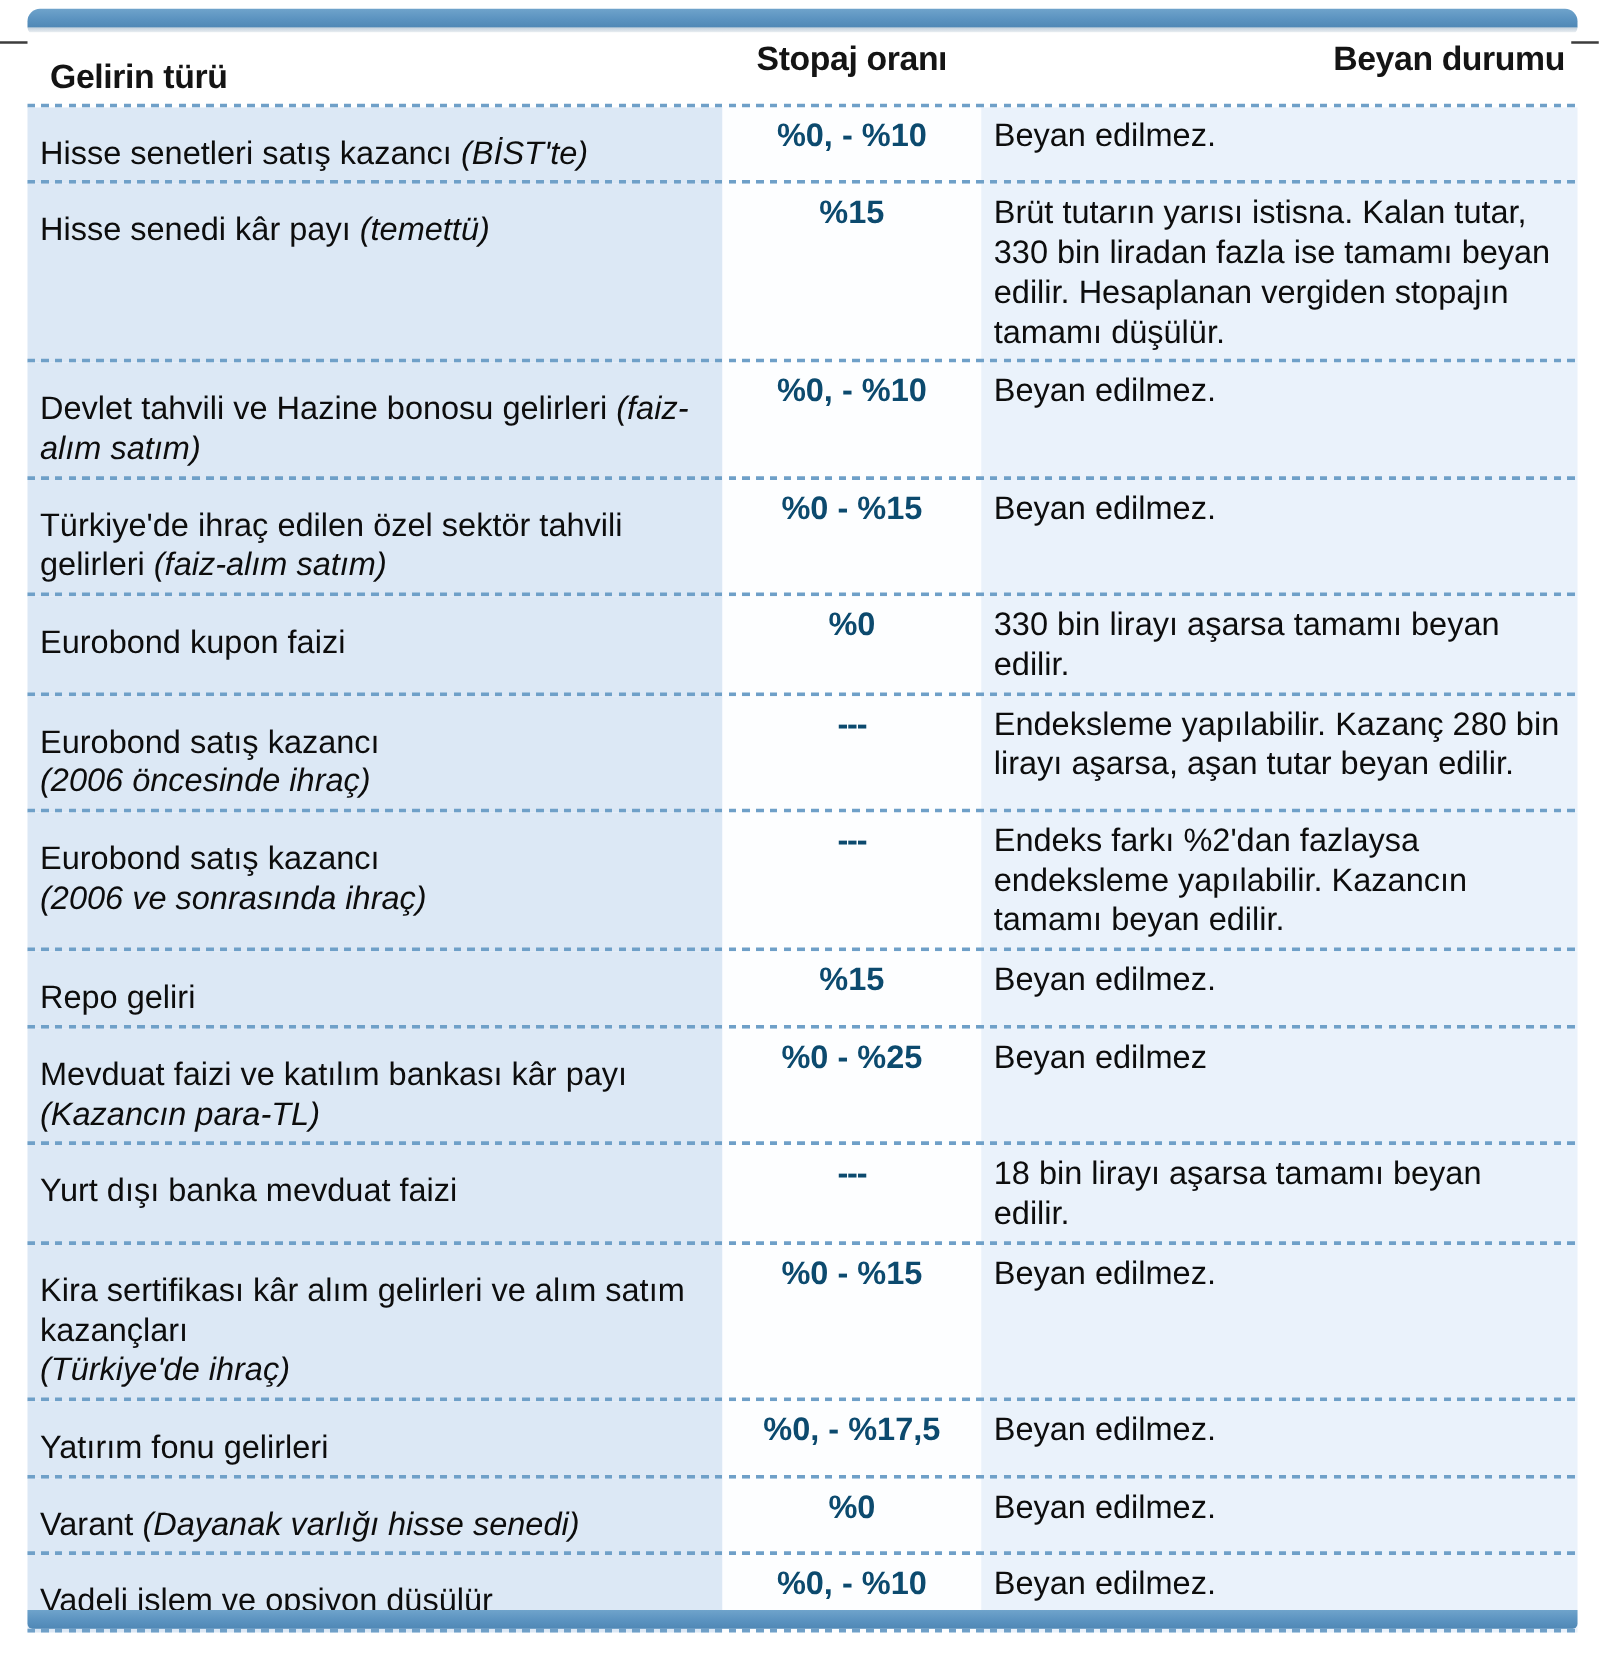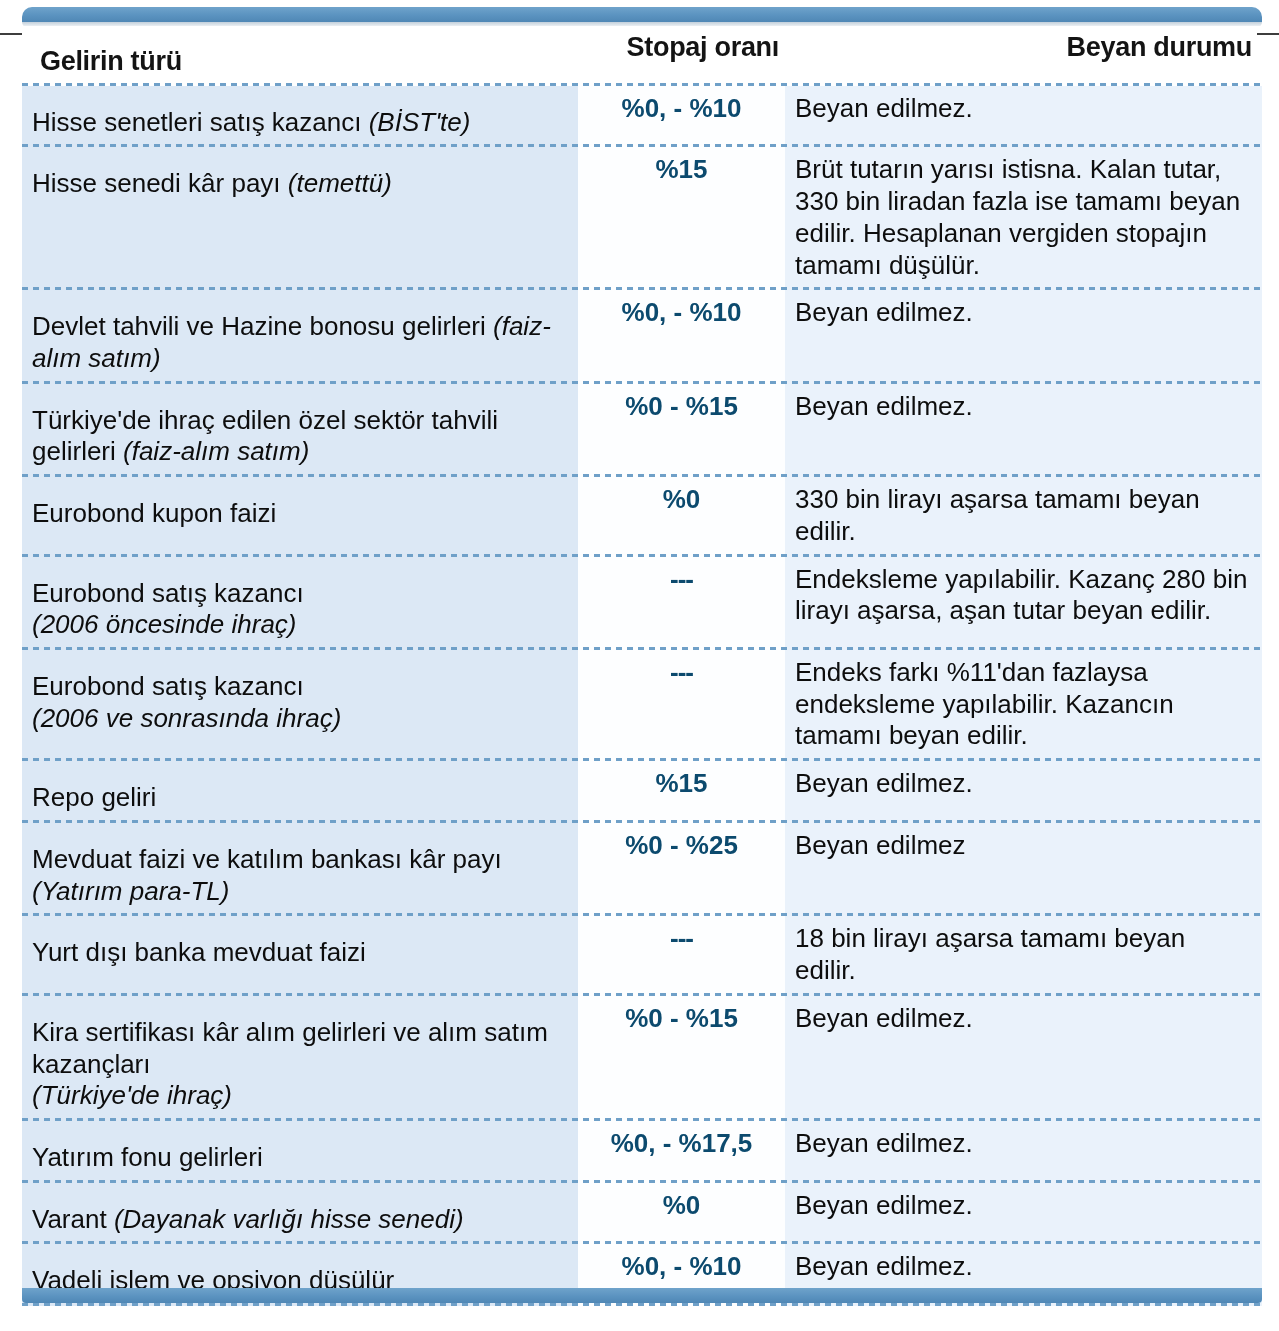--- a/index.html
+++ b/index.html
@@ -116,21 +116,21 @@
   .hdr-text {
     font-family: "Liberation Sans Narrow", "Liberation Sans", sans-serif;
     font-weight: bold;
     font-size: 27px;
     color: #141414;
     letter-spacing: -0.3px;
     line-height: 1.1;
     display: block;
   }
   .hdr-c1 { padding-left: 8px; }
-  .hdr-c2 { text-align: right; }
+  .hdr-c2 { text-align: center; }
   .hdr-c3 { text-align: right; padding-left: 8px; }
 
   .cell-text {
     font-size: 26px;
     color: #0d0d0d;
     line-height: 1.22;
     display: block;
   }
   .cell-text .it {
     font-style: italic;
@@ -251,37 +251,37 @@
           </div>
         </div>
         <div class="row">
           <div class="c1">
             <span class="cell-text"><span>Eurobond satış kazancı</span><br><span class="it">(2006 ve sonrasında ihraç)</span></span>
           </div>
           <div class="c2">
             <span class="rate-text dash">---</span>
           </div>
           <div class="c3">
-            <span class="cell-text">Endeks farkı %11'dan fazlaysa endeksleme yapılabilir. Kazancın tamamı beyan edilir.</span>
+            <span class="cell-text">Endeks farkı %2'dan fazlaysa endeksleme yapılabilir. Kazancın tamamı beyan edilir.</span>
           </div>
         </div>
         <div class="row">
           <div class="c1">
             <span class="cell-text"><span>Repo geliri</span></span>
           </div>
           <div class="c2">
             <span class="rate-text">%15</span>
           </div>
           <div class="c3">
             <span class="cell-text">Beyan edilmez.</span>
           </div>
         </div>
         <div class="row">
           <div class="c1">
-            <span class="cell-text"><span>Mevduat faizi ve katılım bankası kâr payı </span><span class="it">(Yatırım para-TL)</span></span>
+            <span class="cell-text"><span>Mevduat faizi ve katılım bankası kâr payı </span><span class="it">(Kazancın para-TL)</span></span>
           </div>
           <div class="c2">
             <span class="rate-text">%0 - %25</span>
           </div>
           <div class="c3">
             <span class="cell-text">Beyan edilmez</span>
           </div>
         </div>
         <div class="row">
           <div class="c1">

